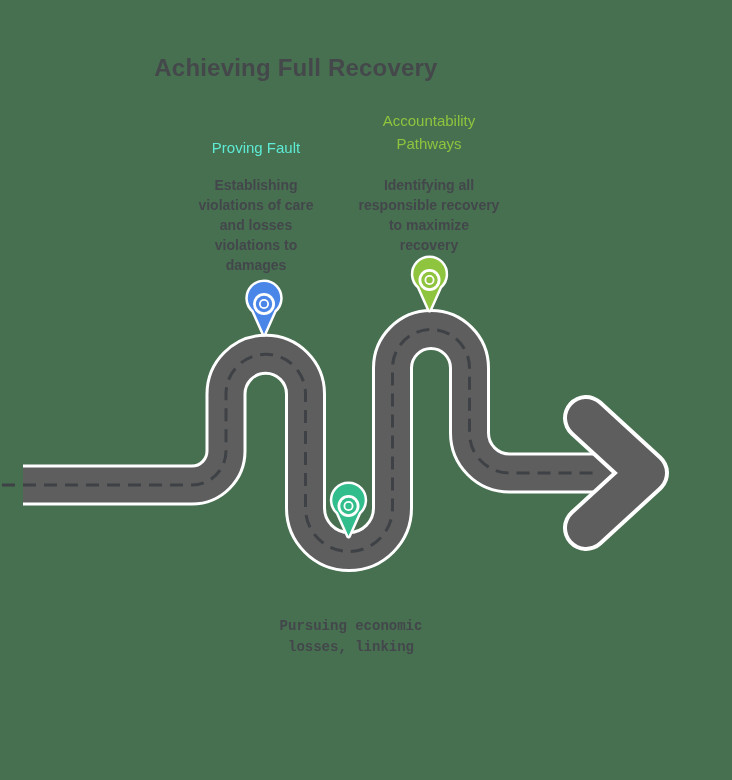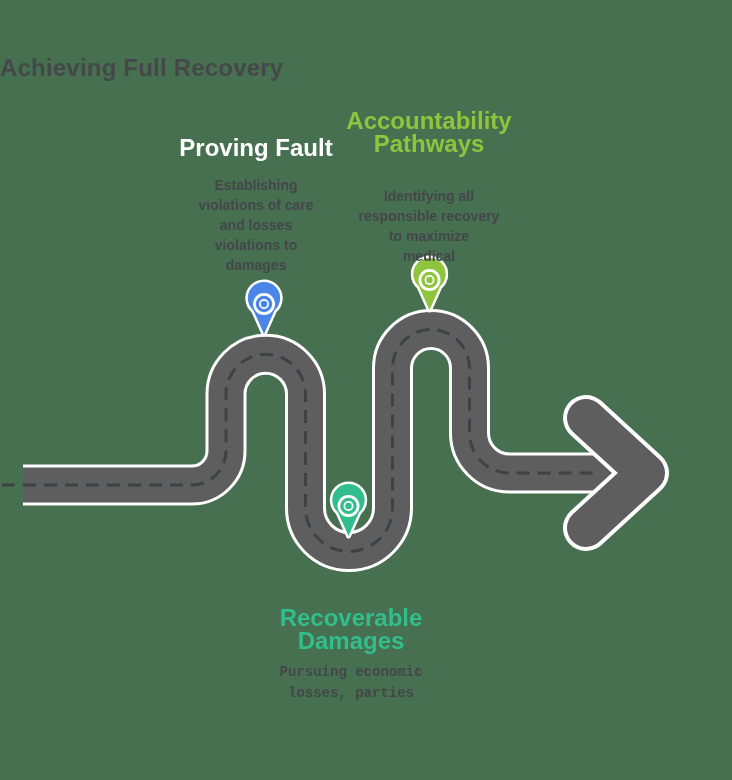--- a/index.html
+++ b/index.html
@@ -3,29 +3,29 @@
 <meta charset="utf-8">
 <style>
   html,body{margin:0;padding:0;}
   body{
     width:732px;height:780px;position:relative;overflow:hidden;
     font-family:"Liberation Sans","DejaVu Sans",sans-serif;
   }
   .canvas{position:absolute;inset:0;}
   .page-title{
     position:absolute;top:54px;left:0;width:592px;
-    text-align:left;font-size:24px;font-weight:700;letter-spacing:.2px;
+    text-align:center;font-size:24px;font-weight:700;letter-spacing:.2px;
   }
   .milestone{position:absolute;text-align:center;}
-  .milestone .heading{font-size:24px;font-weight:700;line-height:23px;}
+  .milestone .heading{font-size:15px;font-weight:400;line-height:23px;}
   .milestone .body{margin-top:0;font-size:14px;font-weight:700;line-height:20px;color:#43474B;}
   #m1{left:146px;top:136px;width:220px;}
   #m1 .body{margin-top:16px;}
   #m2{left:319px;top:109px;width:220px;}
-  #m2 .body{margin-top:31px;}
+  #m2 .body{margin-top:20px;}
   #m3{left:241px;top:606px;width:220px;}
   #m3 .body{margin-top:10px;line-height:21px;font-family:Liberation Mono, monospace;}
   svg.roadmap{position:absolute;left:0;top:0;}
   .pin-body{paint-order:stroke;stroke:#ffffff;stroke-width:5;stroke-linejoin:round;}
 </style>
 </head>
 <body style="background-color: rgb(71, 112, 80);">
 
 <div class="canvas">
 
@@ -61,49 +61,45 @@
     <g transform="translate(348.5,536)">
       <path class="pin-body" d="M 0 0 L -10.5 -23.5 A 16.2 16.2 0 1 1 10.5 -23.5 Z" style="fill: rgb(50, 190, 140);"></path>
       <circle cy="-30" r="11" fill="#ffffff"></circle>
       <circle cy="-30" r="8.2" style="fill: rgb(50, 190, 140);"></circle>
       <circle cy="-30" r="5" fill="#ffffff"></circle>
       <circle cy="-30" r="3.2" style="fill: rgb(50, 190, 140);"></circle>
     </g>
   </svg>
 
   <div class="milestone" id="m1">
-    <div class="heading" style="color: #ffffff;">
+    <div class="heading" style="color: #5eead4;">
       <div>Proving Fault</div>
     </div>
     <div class="body">
       <div>Establishing</div>
       <div>violations of care</div>
       <div>and losses</div>
       <div>violations to</div>
       <div>damages</div>
     </div>
   </div>
 
   <div class="milestone" id="m2">
     <div class="heading" style="color: rgb(143, 196, 62);">
       <div>Accountability</div>
       <div>Pathways</div>
     </div>
     <div class="body">
       <div>Identifying all</div>
       <div>responsible recovery</div>
       <div>to maximize</div>
-      <div>medical</div>
+      <div>recovery</div>
     </div>
   </div>
 
   <div class="milestone" id="m3">
-    <div class="heading" style="color: rgb(50, 190, 140);">
-      <div>Recoverable</div>
-      <div>Damages</div>
-    </div>
     <div class="body">
       <div>Pursuing economic</div>
-      <div>losses, parties</div>
+      <div>losses, linking</div>
     </div>
   </div>
 
 </div>
 
 </body></html>

